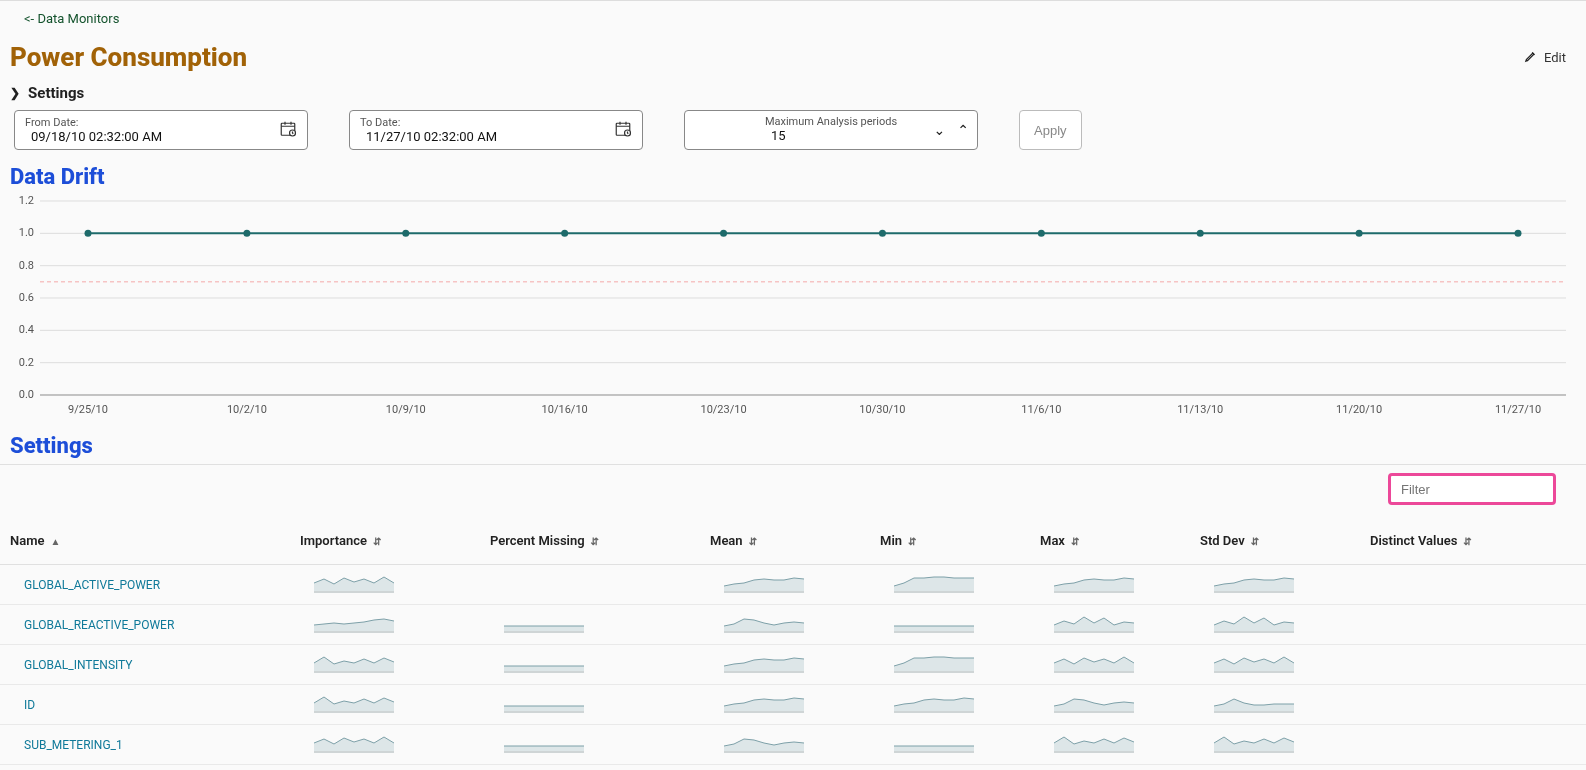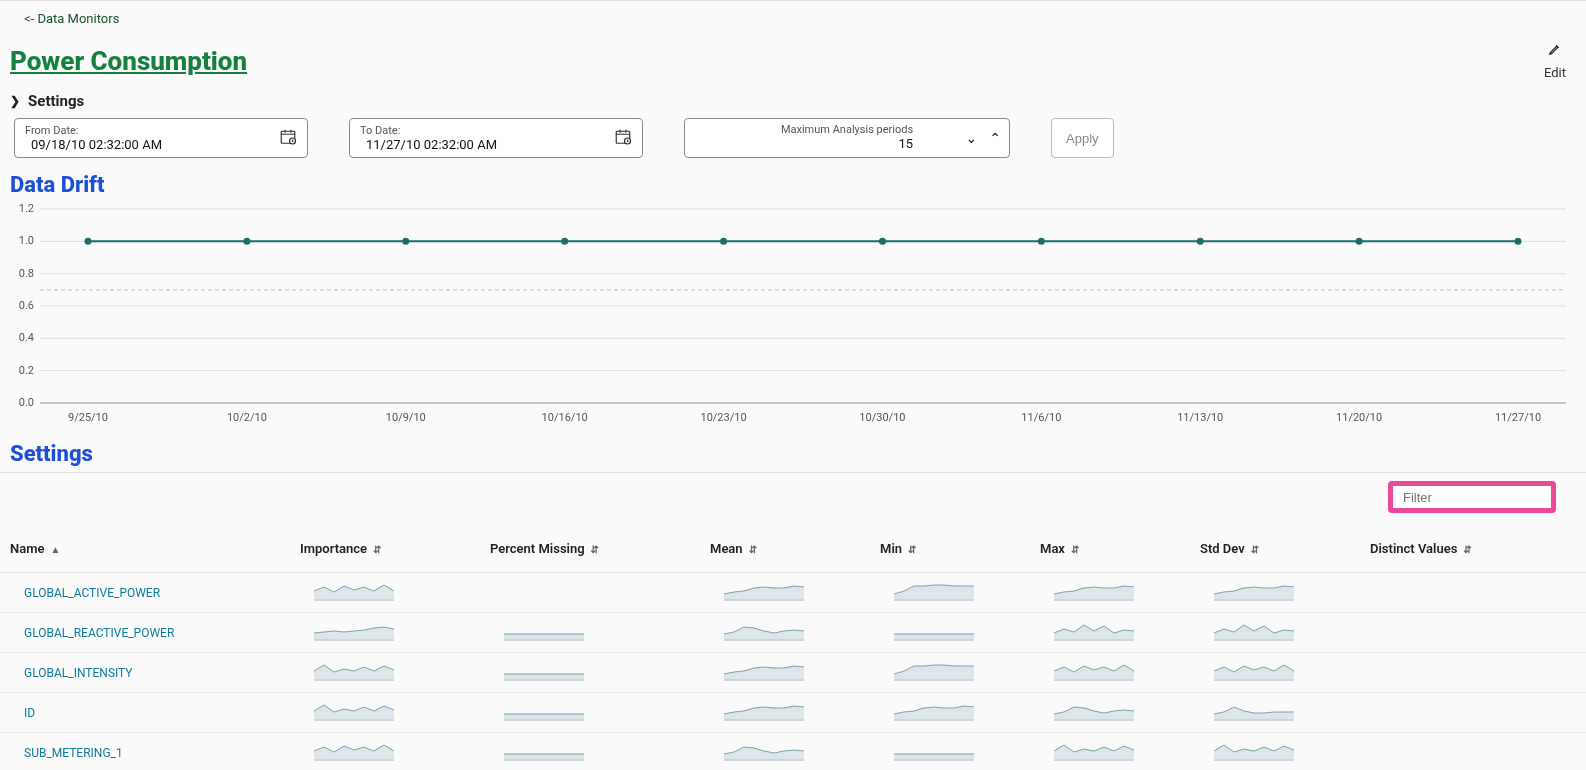--- a/index.html
+++ b/index.html
@@ -20,31 +20,29 @@
   }
   .page-header {
     display: flex;
     justify-content: space-between;
     align-items: center;
     padding: 10px 20px 8px 10px;
   }
   .page-title {
     font-size: 26px;
     font-weight: 800;
-    color: #15803d;
-    text-decoration: underline;
+    color: #a16207;
   }
   .edit-link {
     display: flex;
     align-items: center;
     gap: 6px;
     font-size: 13px;
     color: #333;
     cursor: pointer;
-    flex-direction: column;
   }
   .settings-row {
     display: flex;
     align-items: center;
     gap: 8px;
     padding: 4px 10px 8px 10px;
     font-weight: 700;
     font-size: 15px;
     cursor: pointer;
   }
@@ -76,24 +74,23 @@
     color: #111;
     margin-left: 6px;
   }
   .field-icon {
     position: absolute;
     right: 10px;
     top: 50%;
     transform: translateY(-50%);
   }
   .stepper-box {
-    width: 326px;
+    width: 294px;
     display: flex;
     align-items: center;
-    text-align: right;
   }
   .stepper-arrows {
     position: absolute;
     right: 8px;
     top: 50%;
     transform: translateY(-50%);
     display: flex;
     gap: 12px;
     font-size: 14px;
   }
@@ -120,21 +117,21 @@
   .grid-line { stroke: #ddd; stroke-width: 1; }
   .axis-line { stroke: #999; stroke-width: 1; }
   .threshold { stroke: #f4a9a9; stroke-width: 1; stroke-dasharray: 4 3; }
   .drift-line { stroke: #1e6b6b; stroke-width: 2; fill: none; }
   .drift-point { fill: #1e6b6b; }
   .tick-label { fill: #555; font-size: 11px; text-anchor: middle; }
   .ytick-label { fill: #555; font-size: 11px; text-anchor: end; }
   .filter-input {
     width: 168px;
     height: 32px;
-    border: 5px solid #ec4899;
+    border: 3px solid #ec4899;
     border-radius: 4px;
     padding: 0 10px;
     font-size: 13px;
     background: #fff;
     color: #333;
     margin-right: 20px;
   }
   table.features {
     width: 100%;
     border-collapse: collapse;

